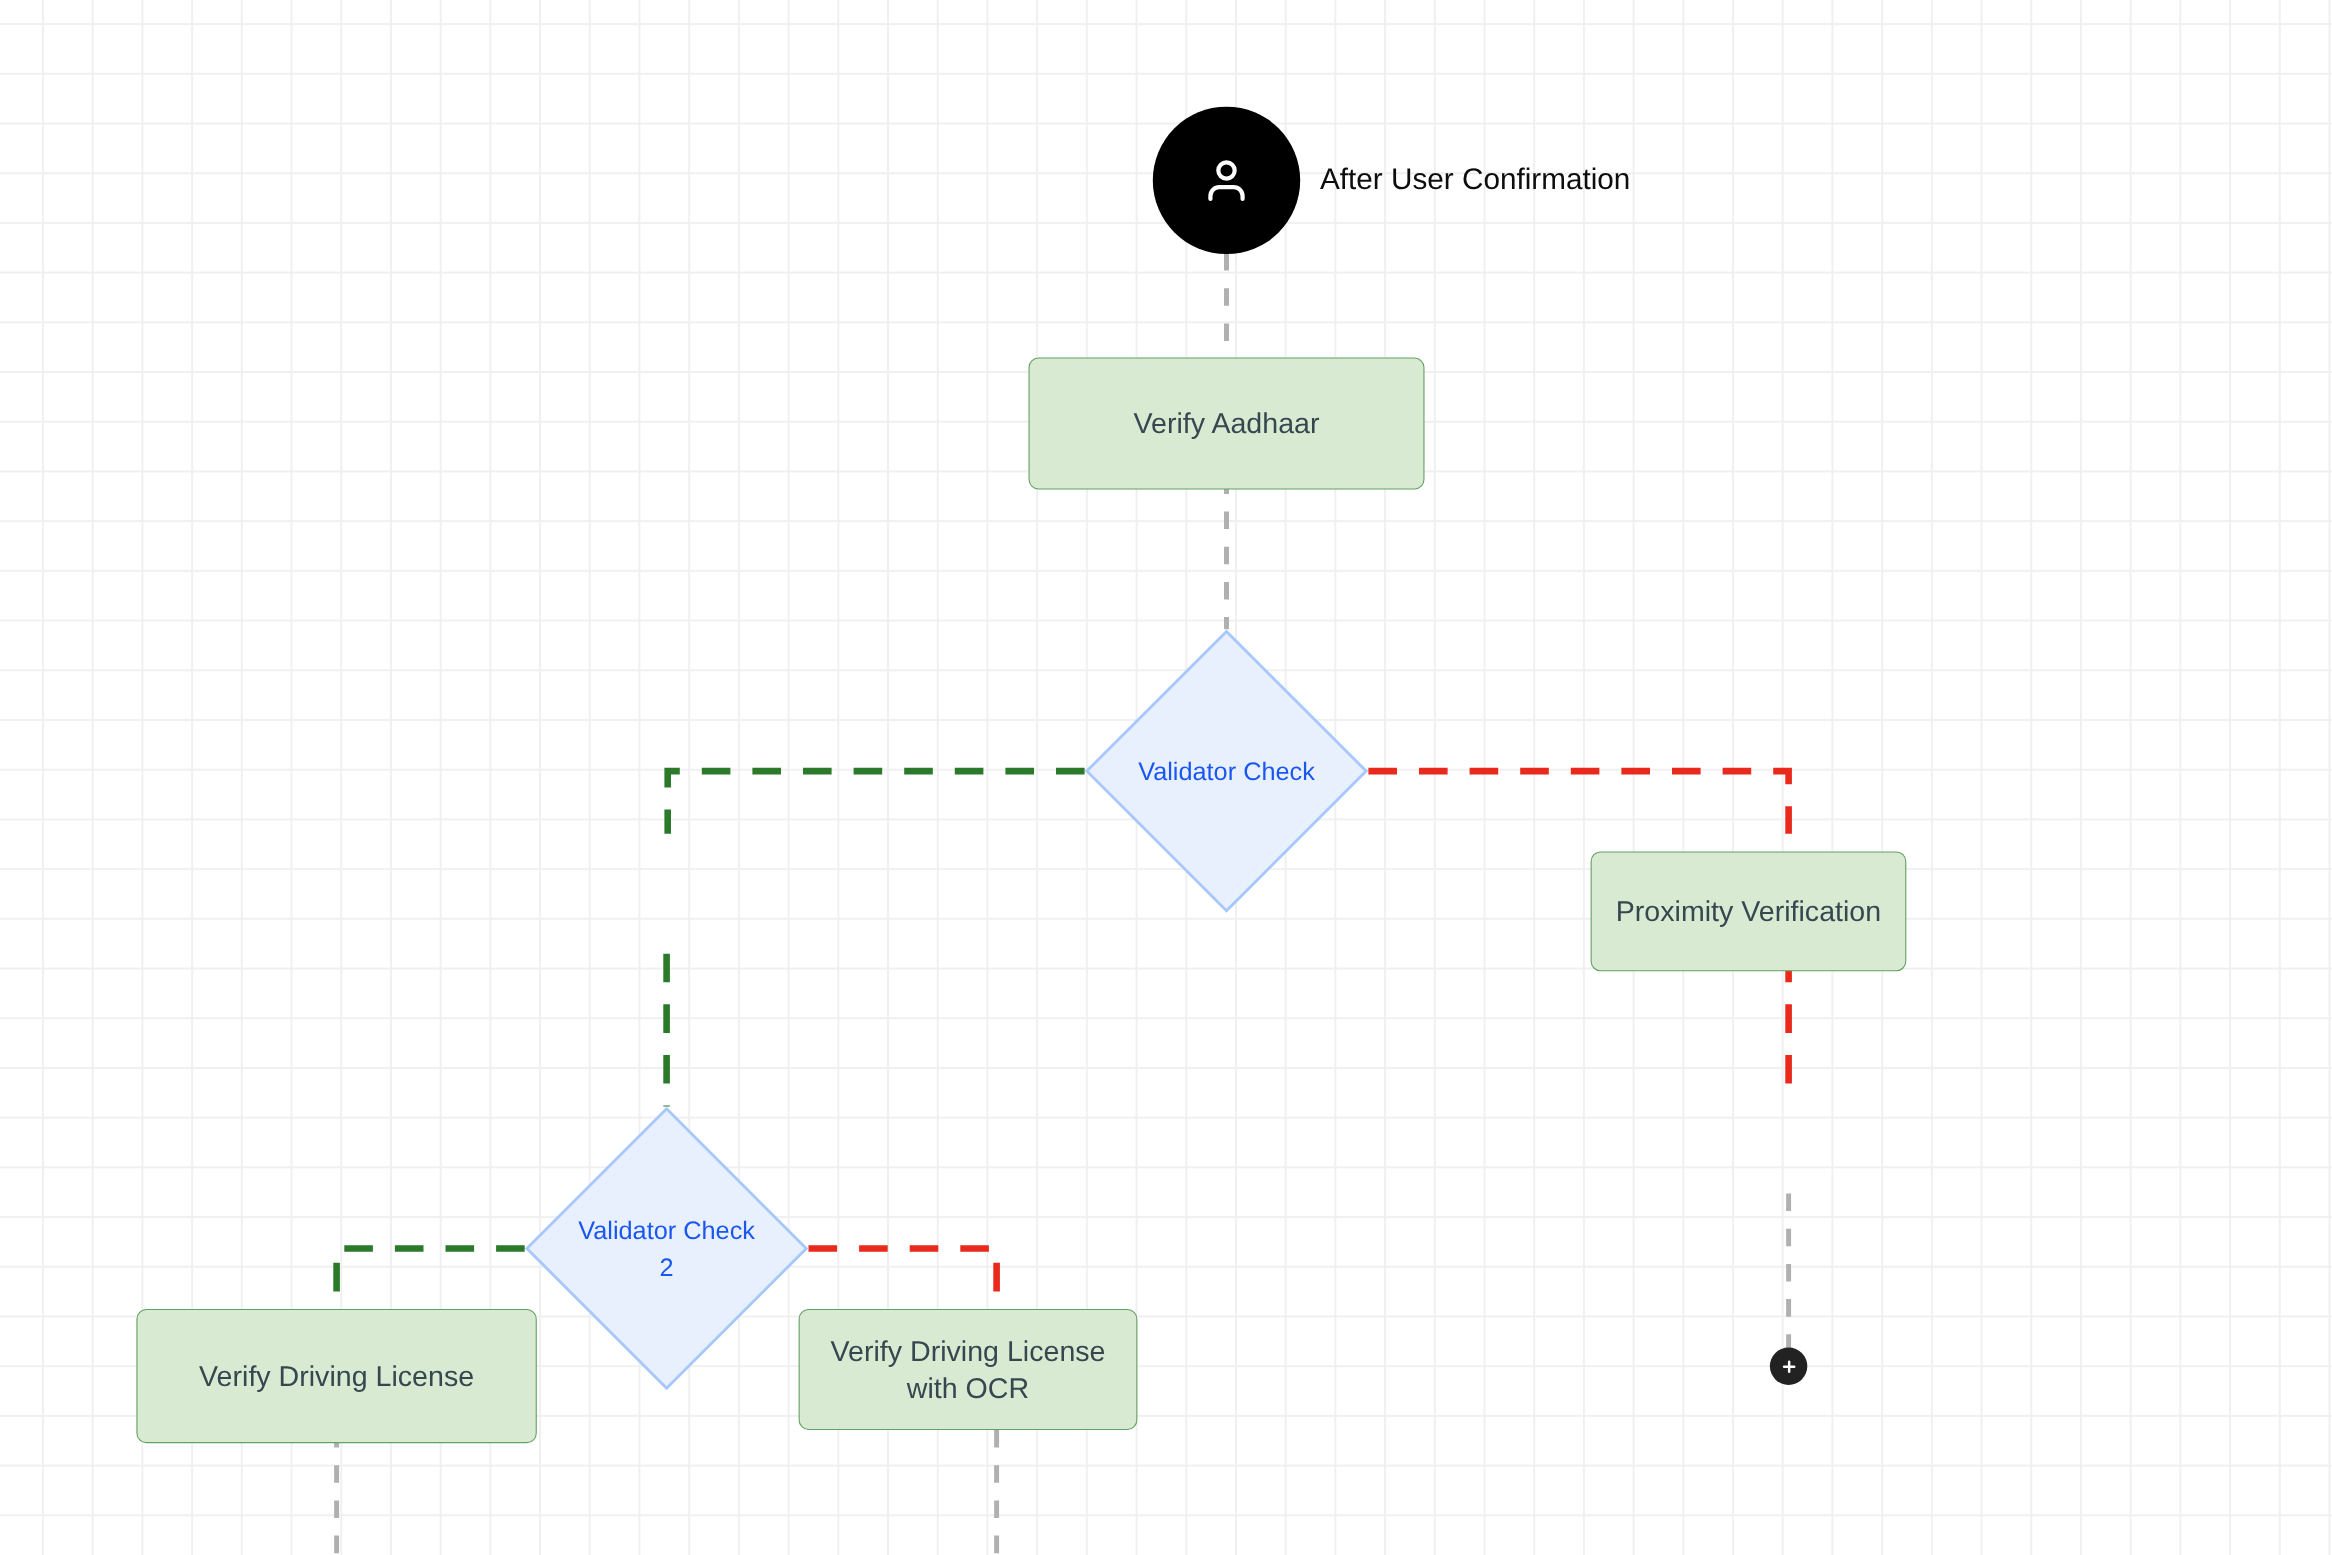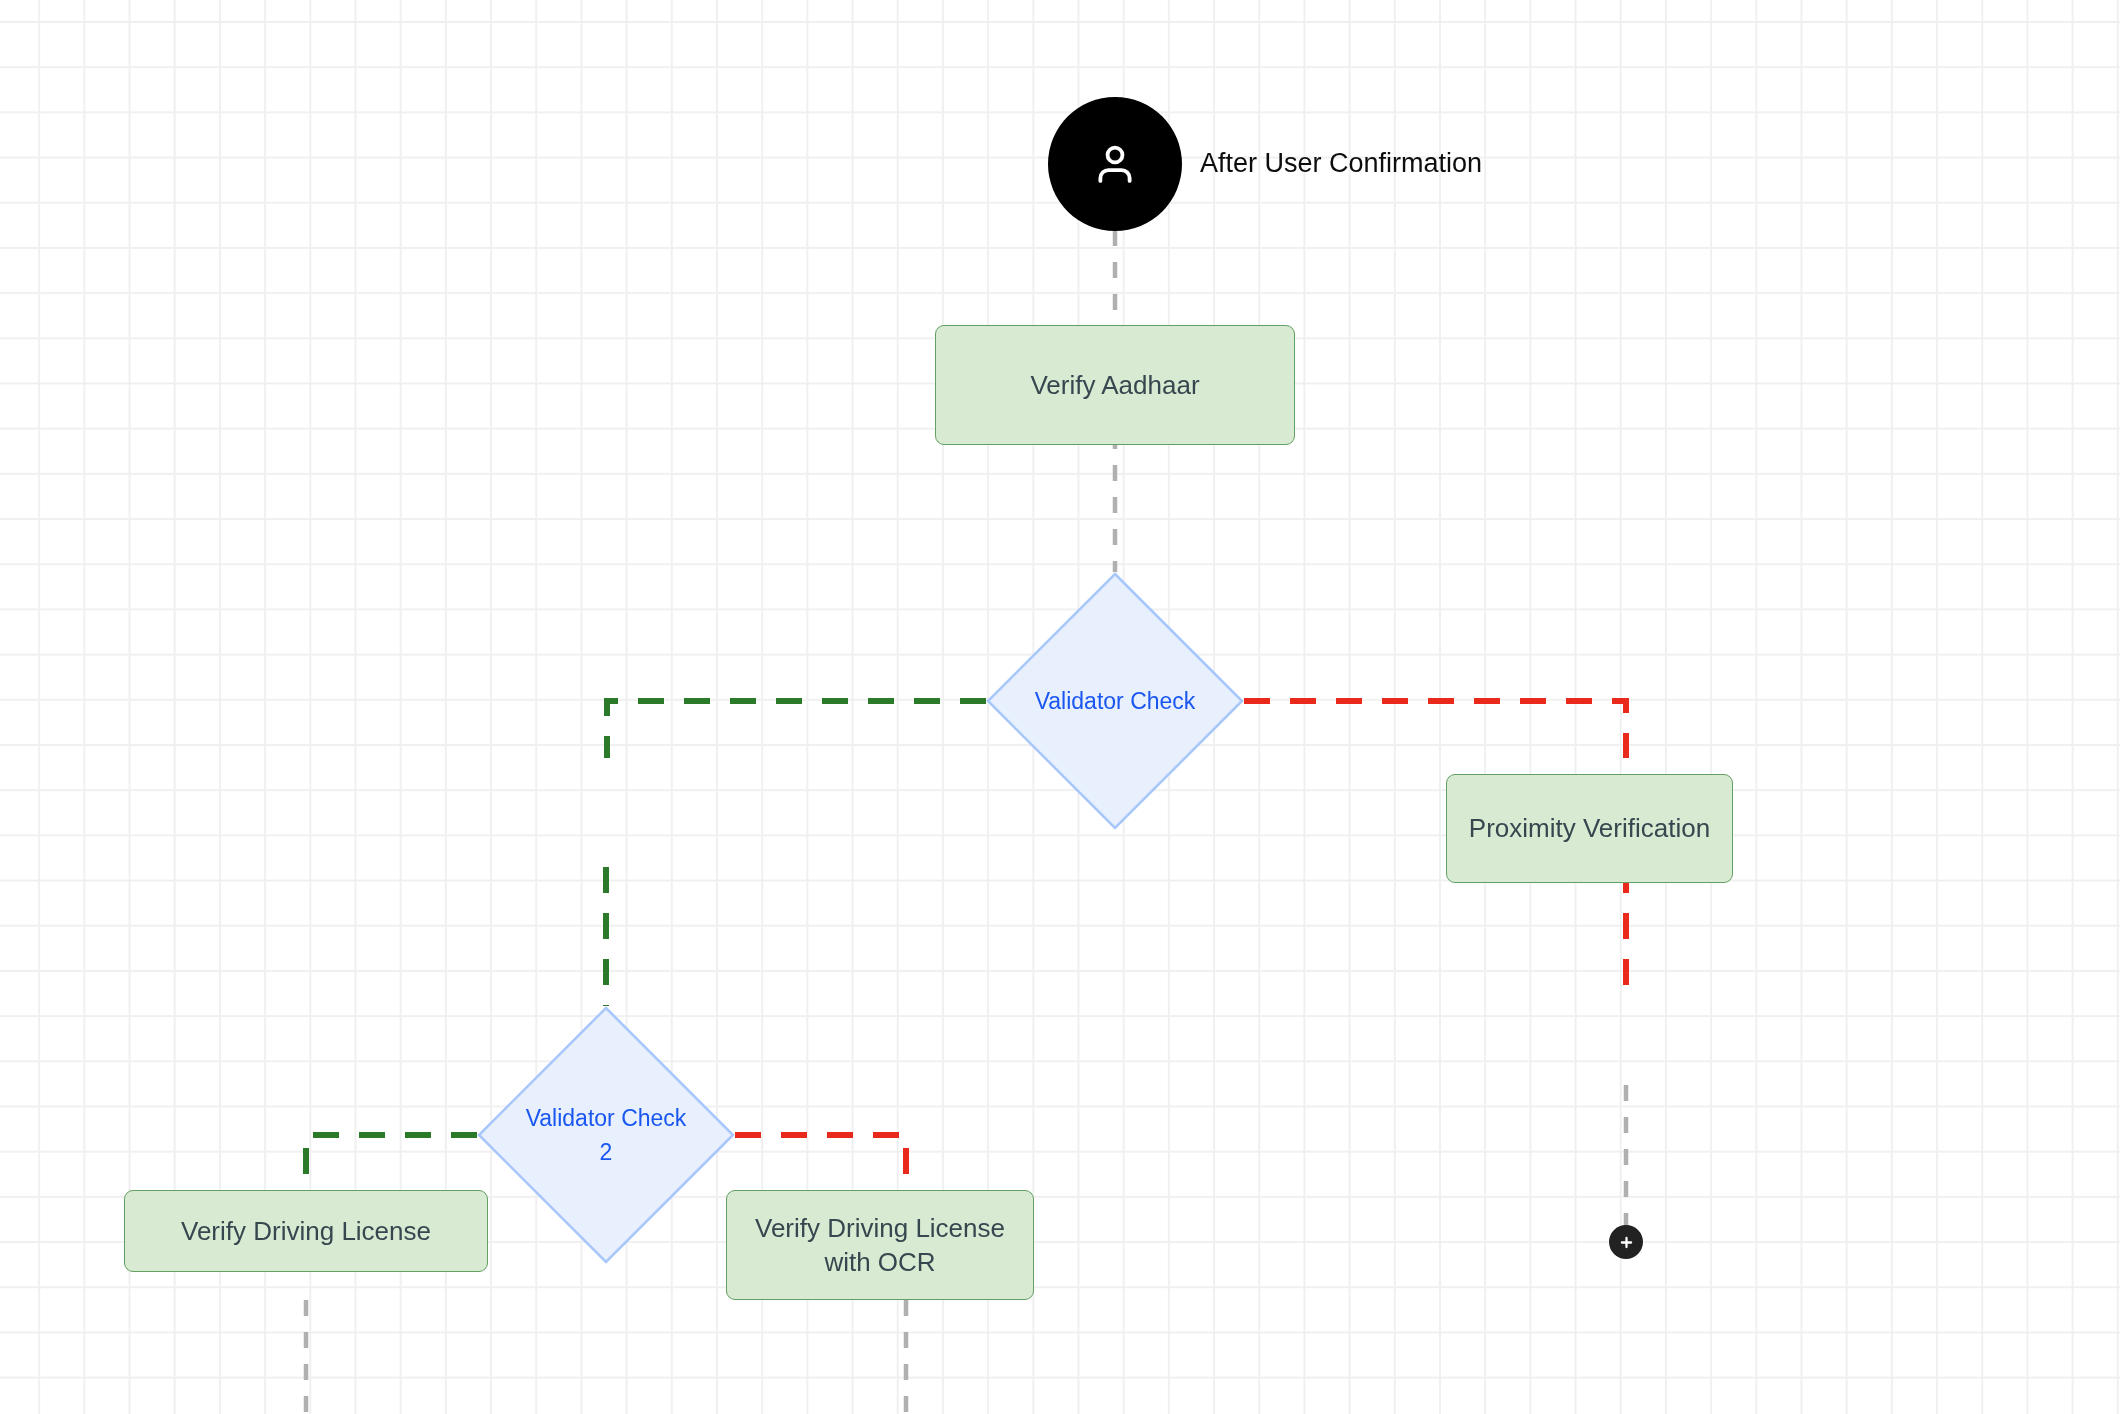--- a/index.html
+++ b/index.html
@@ -157,21 +157,21 @@
 
 
   <div class="node decision-node" style="left:477px; top:1006px;">
     <svg class="decision-shape" viewBox="0 0 258 258" preserveAspectRatio="none">
       <polygon points="129,2 256,129 129,256 2,129" fill="#e8f0fe" stroke="#a8c7fa" stroke-width="2.6"></polygon>
     </svg>
     <span class="decision-label">Validator Check
 2</span>
   </div>
 
-  <div class="node task-node" style="left:124px; top:1190px; width:364px; height:82px;">
+  <div class="node task-node" style="left:124px; top:1190px; width:364px; height:122px;">
     <span>Verify Driving License</span>
   </div>
 
   <div class="node task-node" style="left:726px; top:1190px; width:308px; height:110px;">
     <span>Verify Driving License with OCR</span>
   </div>
 
   <div class="add-button" style="left:1609px; top:1225px;">
     <span>
       <svg width="17" height="17" viewBox="0 0 24 24" fill="none" stroke="#ffffff" stroke-width="3.2" stroke-linecap="round">

